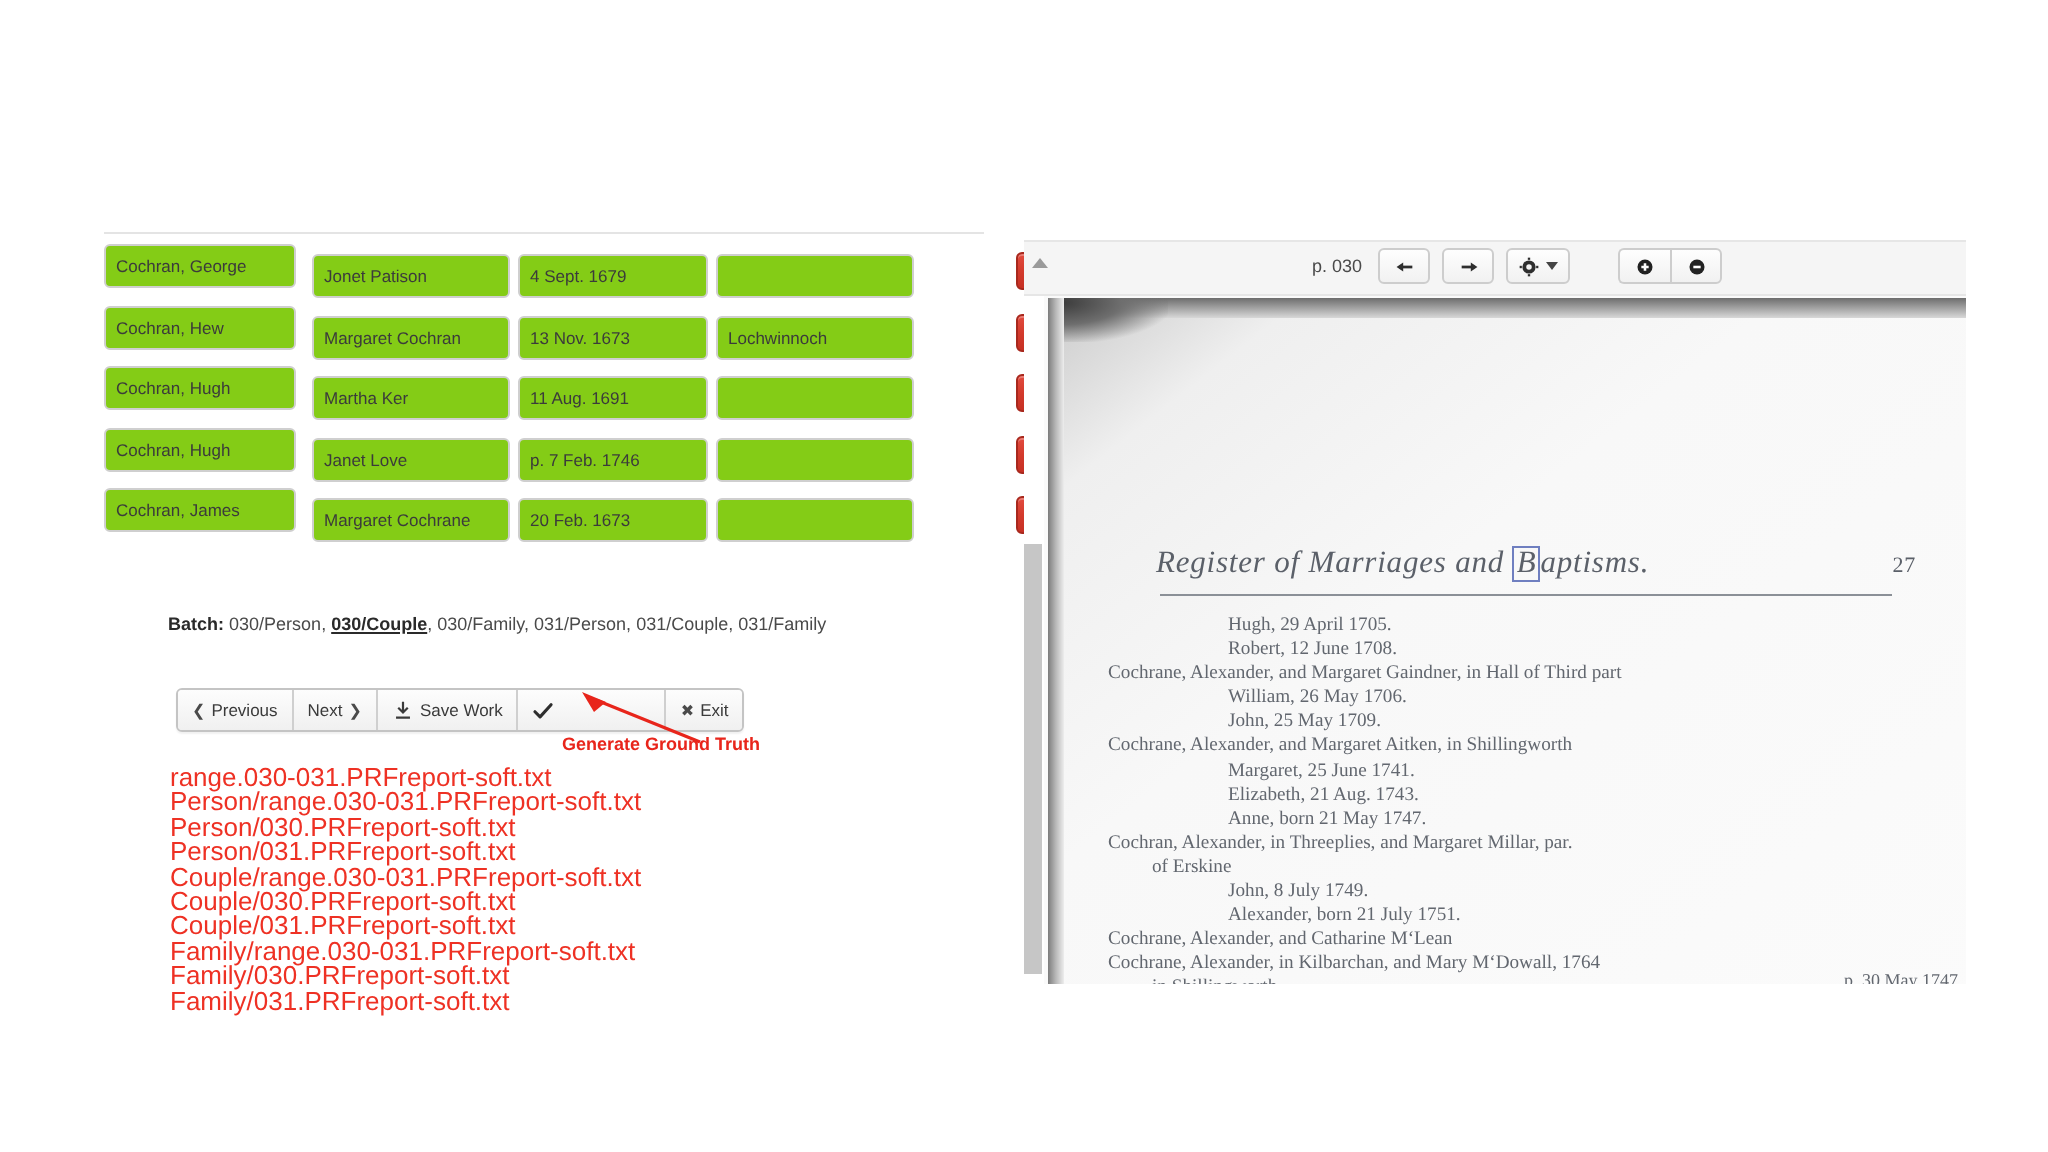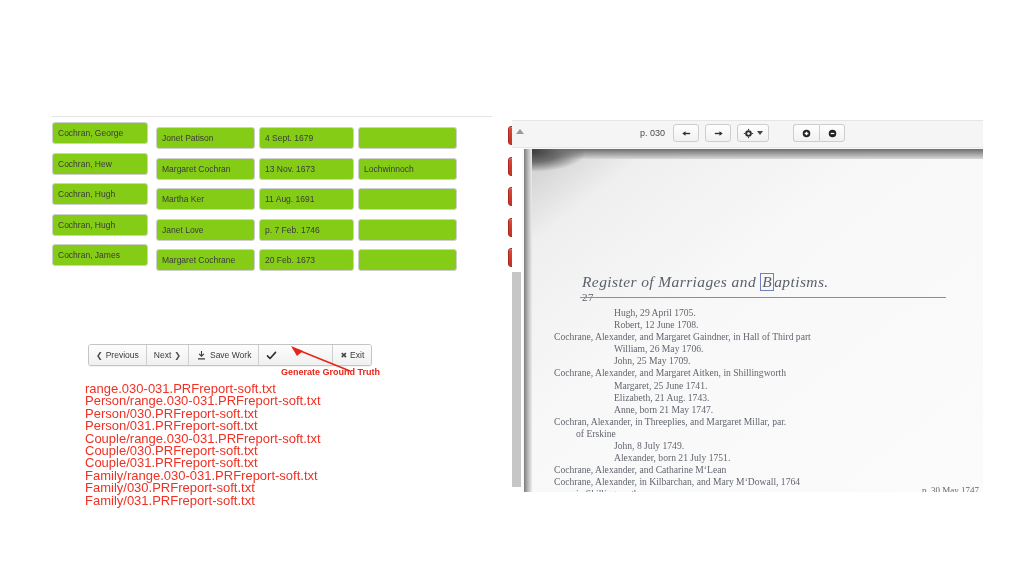--- a/index.html
+++ b/index.html
@@ -172,21 +172,21 @@
     position: absolute;
     left: 4px; top: 8px;
     width: 0; height: 0;
     border-left: 4px solid transparent;
     border-right: 4px solid transparent;
     border-bottom: 5px solid #9a9a9a;
     cursor: pointer;
   }
   #toolbar-inner {
     position: absolute;
-    left: 128px; top: 3px;
+    left: 144px; top: 3px;
     display: flex;
     align-items: center;
     gap: 6px;
   }
   .page-label {
     font-size: 9px;
     color: #4a4a4a;
     margin-right: 2px;
   }
   .tb-btn {
@@ -259,31 +259,30 @@
   }
   #scan-dark-corner {
     position: absolute;
     left: 0; top: 0;
     width: 60px; height: 22px;
     background: radial-gradient(ellipse at 10% 10%, #3a3a3a 0%, #6e6e6e 40%, rgba(200,200,200,0) 75%);
   }
 
   .doc-head {
     position: absolute;
-    left: 38px; top: 124px;
+    left: 54px; top: 124px;
     width: 380px;
     display: flex;
     align-items: baseline;
     justify-content: space-between;
     font-family: "Liberation Serif", serif;
     font-style: italic;
     font-size: 15.5px;
     color: #5b6069;
     letter-spacing: .4px;
-    flex-direction: column;
   }
   .doc-head .pg {
     font-style: normal;
     font-size: 11px;
     color: #5b6069;
     margin-left: 20px;
   }
   .doc-rule {
     position: absolute;
     left: 56px; top: 148px;
@@ -353,20 +352,24 @@
         <div class="rec-row" style="top: 128px;">
           <div class="cell c0">Cochran, James</div>
           <div class="cell c1">Margaret Cochrane</div>
           <div class="cell c2">20 Feb. 1673</div>
           <div class="cell c3"></div>
           <div class="del-btn">✖</div>
         </div>
       </div>
   </div>
 
+  <div class="batch-line">
+    <span class="lbl">Batch:</span>
+    <span id="batch-items"> <span>030/Person</span>, <span class="cur">030/Couple</span>, <span>030/Family</span>, <span>031/Person</span>, <span>031/Couple</span>, <span>031/Family</span></span>
+  </div>
 
   <div id="btn-group">
     <div class="gbtn">
       <span class="gl">❮</span>
       <span>Previous</span>
     </div>
     <div class="gbtn">
       <span>Next</span>
       <span class="gl">❯</span>
     </div>

